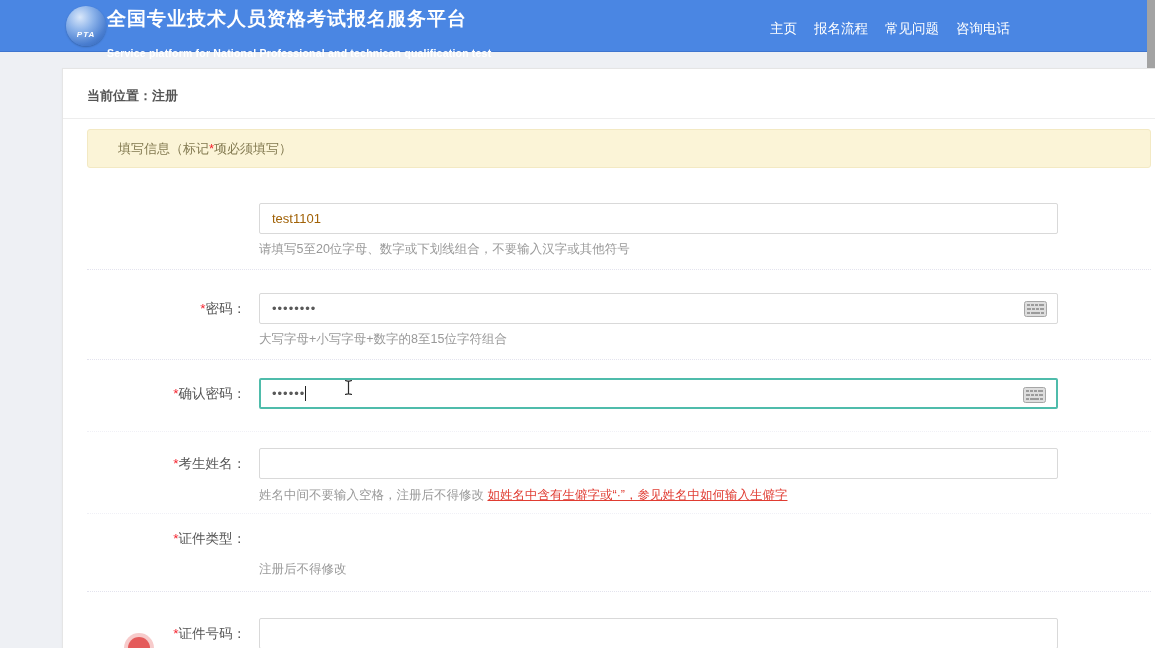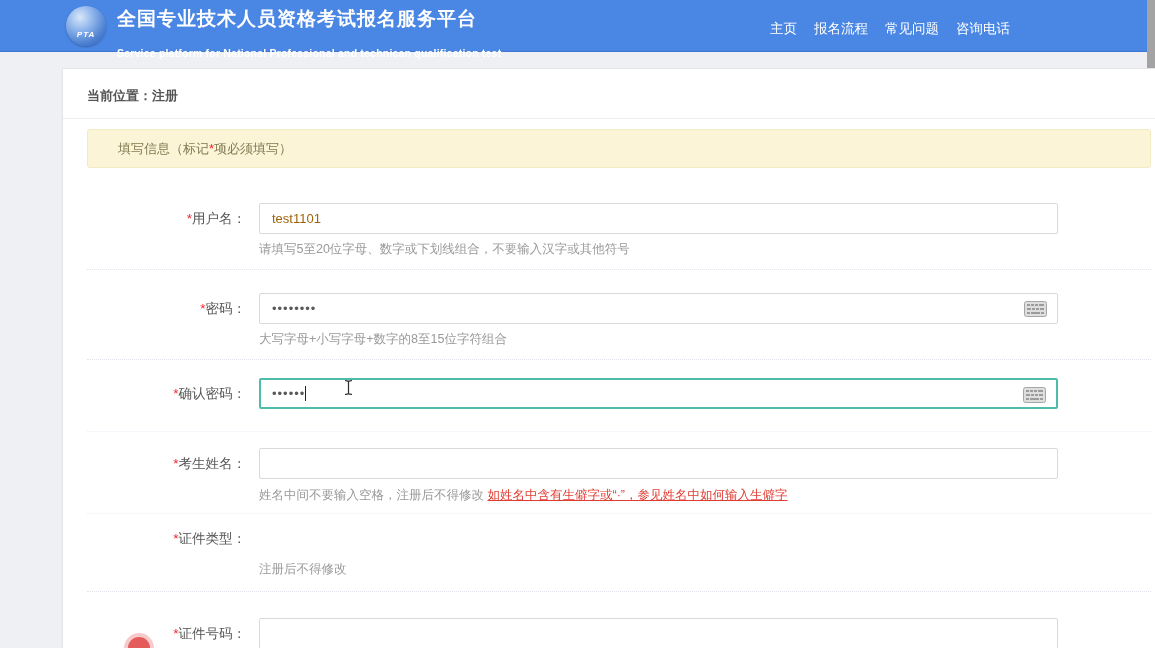--- a/index.html
+++ b/index.html
@@ -17,21 +17,21 @@
   .logo {
     position:absolute; left:66px; top:6px; width:40px; height:40px;
     border-radius:50%;
     background:radial-gradient(circle at 35% 28%, #d9e7fa 0%, #8cb3ea 35%, #4a7ed0 70%, #2f5fae 100%);
     box-shadow:0 1px 2px rgba(0,0,0,.25);
   }
   .logo span{
     position:absolute; left:0; right:0; bottom:7px; text-align:center;
     font-size:8px; font-weight:bold; font-style:italic; color:#fff; letter-spacing:1px;
   }
-  .title-block { position:absolute; left:117px; top:7px; color:#fff; }
+  .title-block { position:absolute; left:107px; top:7px; color:#fff; }
   .title-block h1 { font-size:19px; font-weight:bold; letter-spacing:1px; line-height:24px; }
   .title-block .sub { font-size:10.5px; font-weight:bold; margin-top:16px; letter-spacing:.2px; }
   .topnav { position:absolute; left:770px; top:20px; display:flex; gap:17px; }
   .topnav a { color:#fff; font-size:13.5px; text-decoration:none; cursor:pointer; }
   
   .scroll-track { position:absolute; right:0; top:0; width:8px; height:648px; background:#f3f3f3; }
   .scroll-thumb { position:absolute; right:0; top:0; width:8px; height:190px; background:#a3a3a3; }
   
   .panel {
     position:absolute; left:62px; top:68px; width:1114px; height:580px;
@@ -103,21 +103,20 @@
 
 <div class="panel">
 
   <div class="breadcrumb">当前位置：注册</div>
 
   <div class="notice">
     <span>填写信息（标记</span><span class="star">*</span><span>项必须填写）</span>
   </div>
 
   <div class="row" style="top:134px">
-    <div class="flabel"><span class="star">*</span><span>用户名：</span></div>
     <input class="finput" value="test1101" style="">
   </div>
   <div class="hint" style="top:172px">请填写5至20位字母、数字或下划线组合，不要输入汉字或其他符号</div>
   <div class="dotsep" style="top:200px"></div>
 
   <div class="row" style="top:224px">
     <div class="flabel"><span class="star">*</span><span>密码：</span></div>
     <div class="finput fakeinput"><span>••••••••</span>
       <svg class="kbd-icon" viewBox="0 0 23 16">
         <rect x="0.5" y="0.5" width="22" height="15" rx="2" fill="#dedede" stroke="#a6a6a6"></rect>

